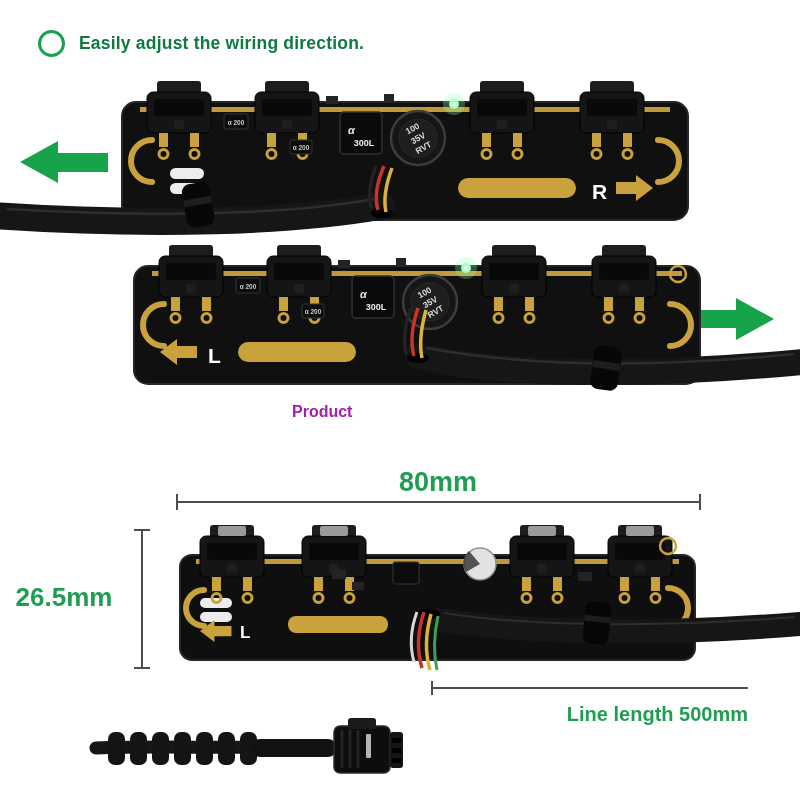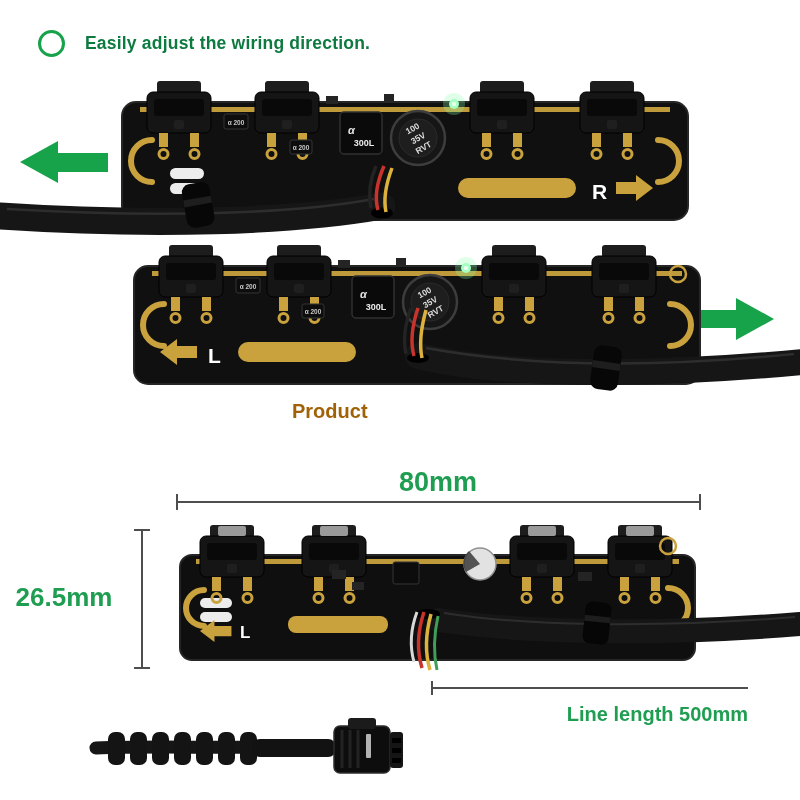--- a/index.html
+++ b/index.html
@@ -1,25 +1,25 @@
 <!DOCTYPE html>
 <html style="--accent: #16a34a; --gold: #c9a23e; --label-green: #1f9e52; --title-green: #0d7a40;"><head>
 <meta charset="utf-8">
 <style>
   :root{
     --accent:#16a34a; --gold:#c9a23e; --label-green:#1f9e52; --title-green:#0d7a40;
   }
   html,body{margin:0;padding:0}
   body{width:800px;height:800px;background:#fff;position:relative;overflow:hidden;
        font-family:"Liberation Sans",sans-serif;}
-  .hdr{position:absolute;top:30px;left:38px;display:flex;align-items:center;gap:20px;z-index:3}
+  .hdr{position:absolute;top:30px;left:38px;display:flex;align-items:center;gap:14px;z-index:3}
   .hdr .ring{width:21px;height:21px;border:3px solid var(--accent);border-radius:50%}
   .hdr .t{font-size:17.5px;font-weight:700;color:var(--title-green);letter-spacing:.2px}
   .spec-head{position:absolute;top:400px;left:292px;z-index:3;
-             font-size:20px;font-weight:700;color:#a16207;line-height:23px}
+             font-size:16px;font-weight:700;color:#a21caf;line-height:23px}
   svg.scene{position:absolute;left:0;top:0;z-index:2}
   
   .chiptxt{font:600 6.5px "Liberation Sans",sans-serif;fill:#c9c9c9}
   .indA{font:italic 700 11px "Liberation Sans",sans-serif;fill:#e3e3e3}
   .indL{font:700 9px "Liberation Sans",sans-serif;fill:#ececec}
   .captxt{font:600 8.5px "Liberation Sans",sans-serif;fill:#dcdcdc}
   .port{font:700 21px "Liberation Sans",sans-serif;fill:#fff}
   .portS{font:700 17px "Liberation Sans",sans-serif;fill:#fff}
   .led3{font:600 7px "Liberation Sans",sans-serif;fill:#fff}
   .dimtxt{font:700 27px "Liberation Sans",sans-serif;fill:var(--label-green)}

